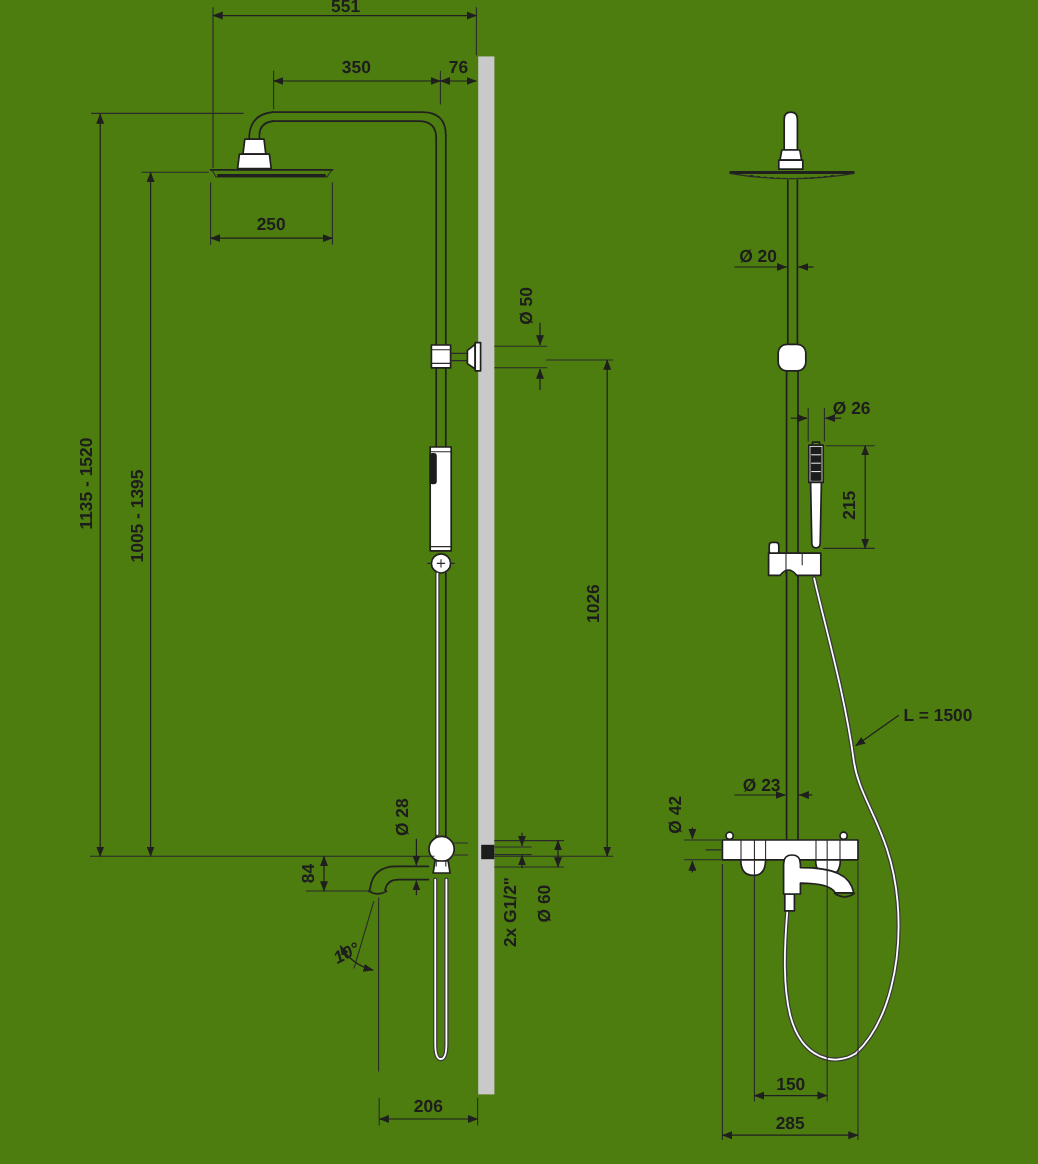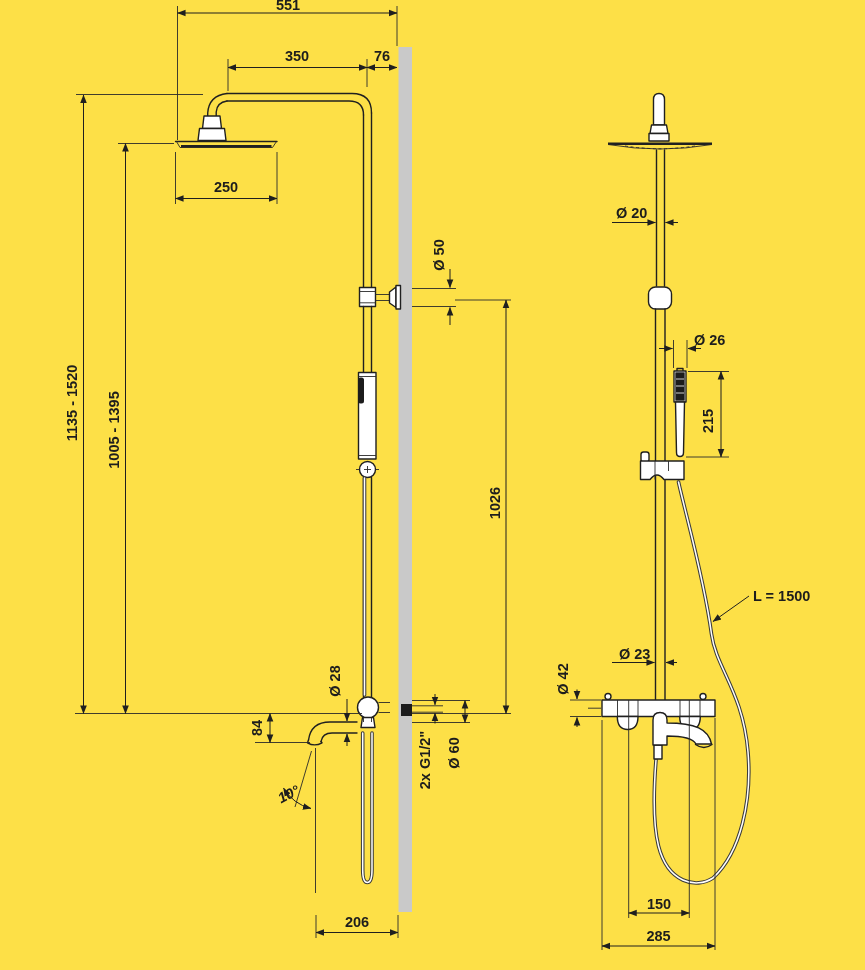--- a/index.html
+++ b/index.html
@@ -1,16 +1,16 @@
 <!DOCTYPE html>
 <html><head>
 <meta charset="utf-8">
 <style>
   html,body{margin:0;padding:0;background:#ffffff;}
-  .page{position:relative;width:865px;height:970px;background:#fde047;overflow:hidden;}
+  .page{position:relative;width:865px;height:970px;background:#4d7c0f;overflow:hidden;}
   svg text{font-family:"Liberation Sans","DejaVu Sans",sans-serif;font-size:14.5px;font-weight:600;fill:#1d1d1d;}
   .med{stroke:#202020;stroke-width:1.4;fill:none;stroke-linecap:round;stroke-linejoin:round;}
   .medf{stroke:#202020;stroke-width:1.4;fill:#ffffff;stroke-linejoin:round;}
   .thin{stroke:#2a2a2a;stroke-width:0.9;fill:none;}
   .dim{stroke:#1f1f1f;stroke-width:1;fill:none;}
   .thick{stroke:#202020;stroke-width:2.6;fill:none;}
   .dark{fill:#1c1c1c;stroke:none;}
   .hose{stroke:#3b3b3b;stroke-width:3.6;fill:none;stroke-linecap:round;}
   .hosein{stroke:#ffffff;stroke-width:1.5;fill:none;stroke-linecap:round;}
   .dash{stroke:#2a2a2a;stroke-width:0.9;fill:none;stroke-dasharray:3 2.6;}

